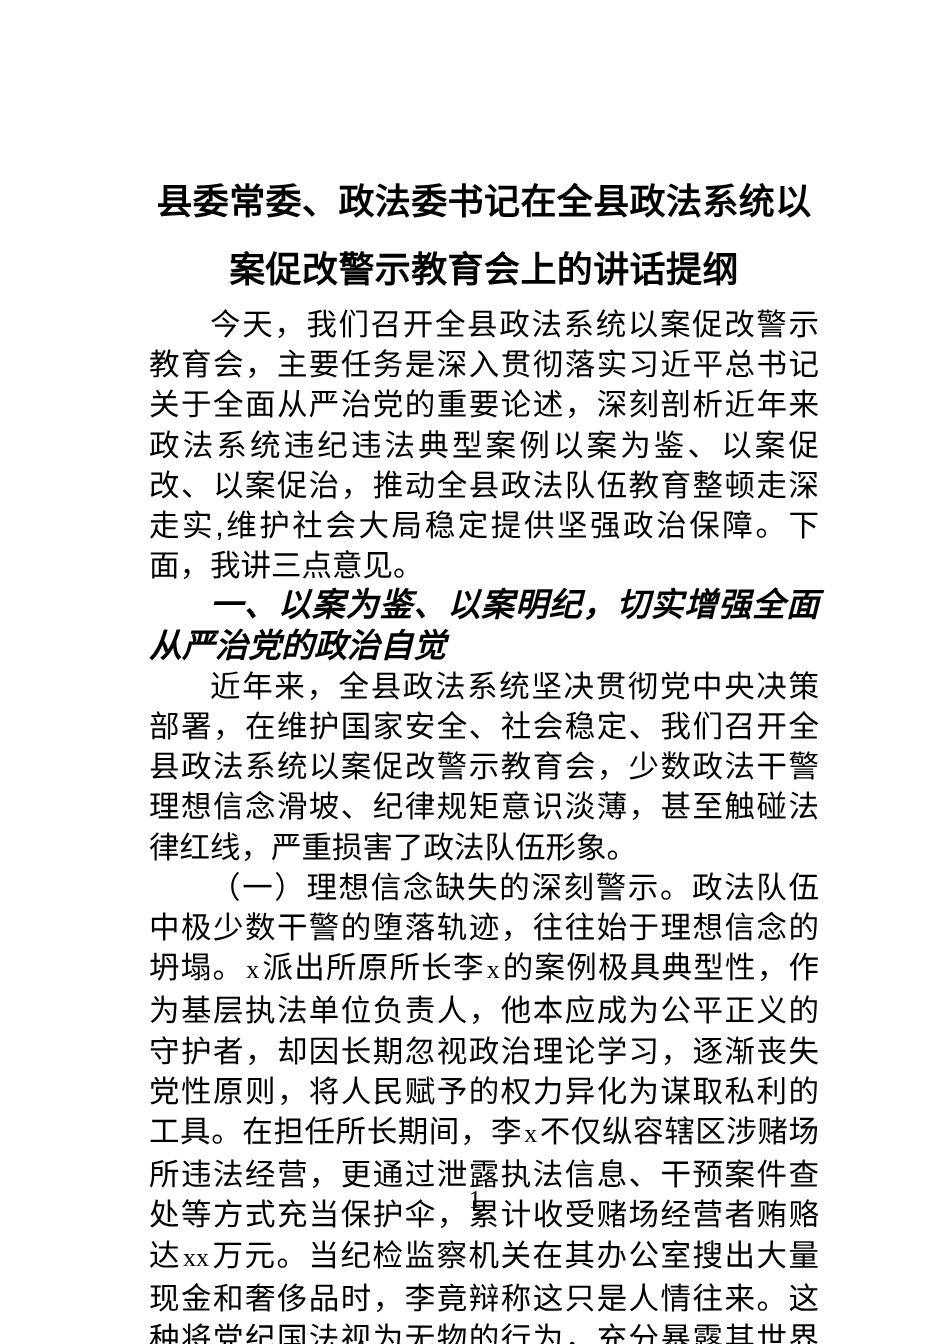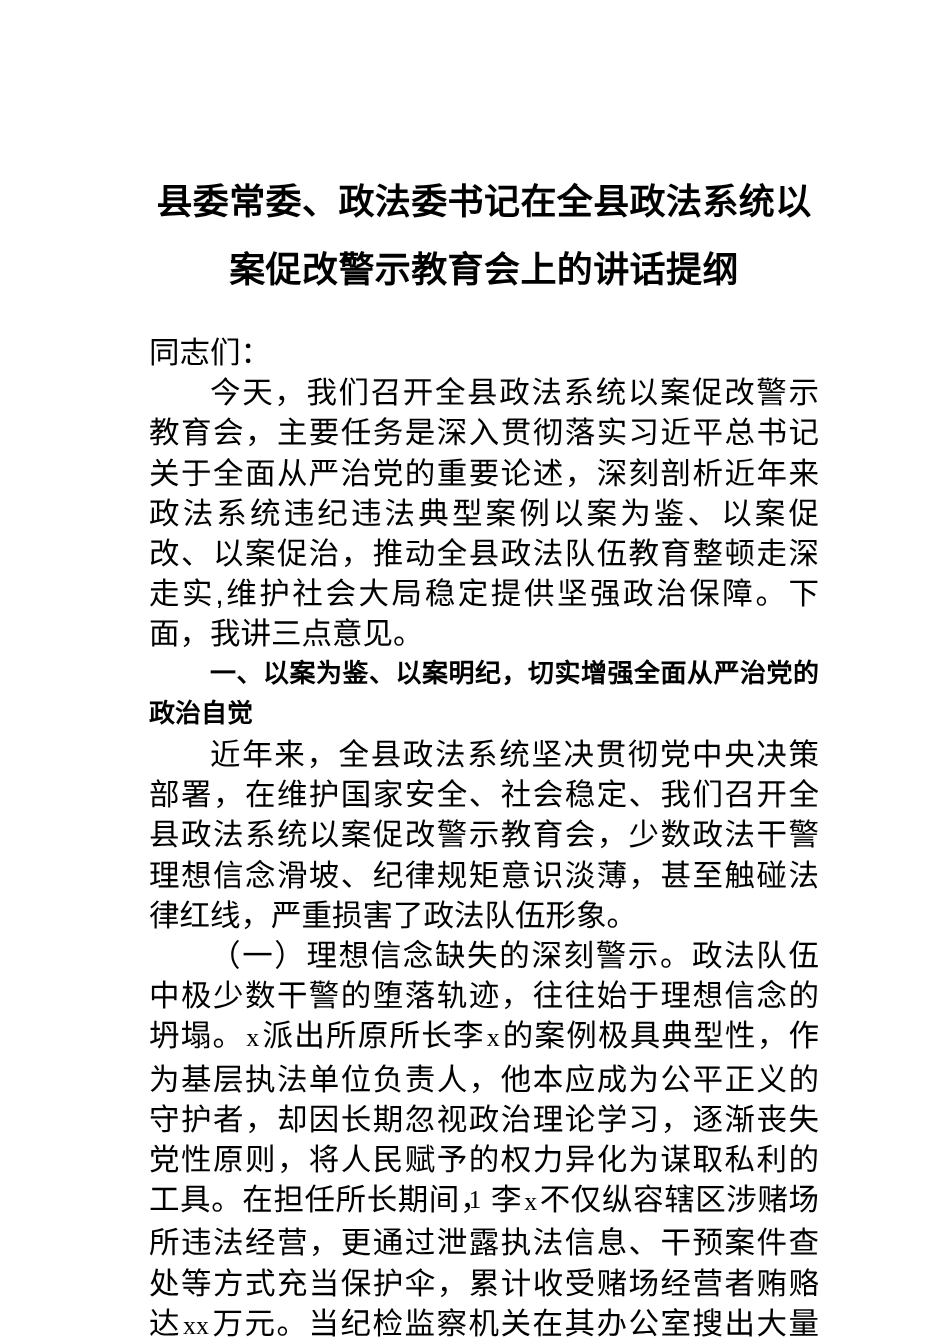--- a/index.html
+++ b/index.html
@@ -61,22 +61,23 @@
   }
 
   .para.indent {
     text-indent: 61px;
   }
 
   
   .para.section-heading {
     font-family: "Liberation Serif", "DejaVu Serif", serif;
     font-weight: bold;
-    font-size: 26px;
+    font-size: 33px;
     line-height: 40.2px;
+    font-style: italic;
   }
 
   
   .lat {
     font-family: "Liberation Serif", "DejaVu Serif", serif;
     font-size: 26px;
     padding: 0 2px;
   }
 
   
@@ -94,21 +95,20 @@
 </style>
 </head>
 <body>
 
 <div class="page">
 
   <div class="doc-body">
 
     <h1 class="doc-title">县委常委、政法委书记在全县政法系统以<br>案促改警示教育会上的讲话提纲</h1>
 
-    <p class="para first-block">同志们：</p>
 
     <p class="para indent">今天，我们召开全县政法系统以案促改警示教育会，主要任务是深入贯彻落实习近平总书记关于全面从严治党的重要论述，深刻剖析近年来政法系统违纪违法典型案例以案为鉴、以案促改、以案促治，推动全县政法队伍教育整顿走深走实,维护社会大局稳定提供坚强政治保障。下面，我讲三点意见。</p>
 
     <p class="para indent section-heading">一、以案为鉴、以案明纪，切实增强全面从严治党的政治自觉</p>
 
     <p class="para indent">近年来，全县政法系统坚决贯彻党中央决策部署，在维护国家安全、社会稳定、我们召开全县政法系统以案促改警示教育会，少数政法干警理想信念滑坡、纪律规矩意识淡薄，甚至触碰法律红线，严重损害了政法队伍形象。</p>
 
     <p class="para indent" id="subsection-one">（一）理想信念缺失的深刻警示。政法队伍中极少数干警的堕落轨迹，往往始于理想信念的坍塌。<span class="lat">x</span>派出所原所长李<span class="lat">x</span>的案例极具典型性，作为基层执法单位负责人，他本应成为公平正义的守护者，却因长期忽视政治理论学习，逐渐丧失党性原则，将人民赋予的权力异化为谋取私利的工具。在担任所长期间，李<span class="lat">x</span>不仅纵容辖区涉赌场所违法经营，更通过泄露执法信息、干预案件查处等方式充当保护伞，累计收受赌场经营者贿赂达<span class="lat">xx</span>万元。当纪检监察机关在其办公室搜出大量现金和奢侈品时，李竟辩称这只是人情往来。这种将党纪国法视为无物的行为，充分暴露其世界观、人生观、价值观的彻底扭曲。该案例犹如一记警钟</p>
 
   </div>

